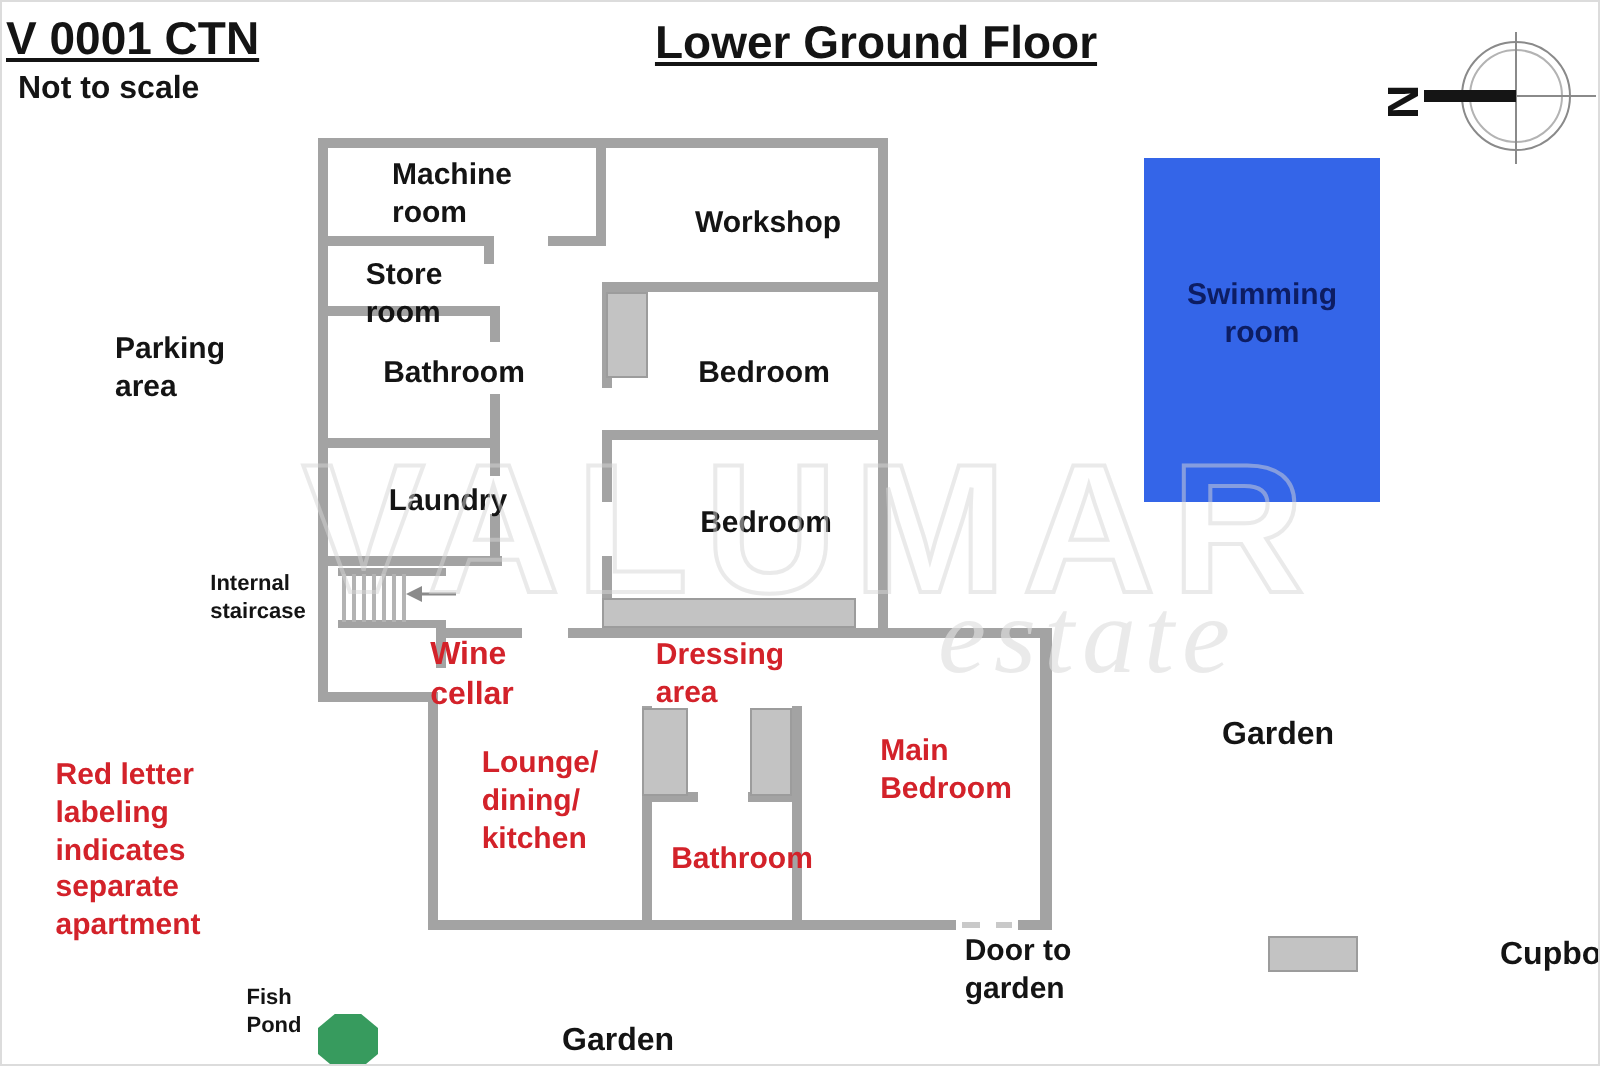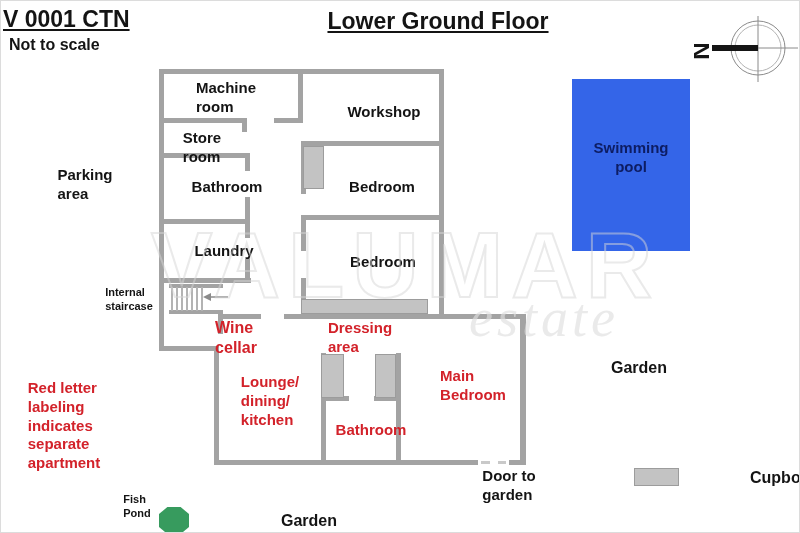--- a/index.html
+++ b/index.html
@@ -70,21 +70,21 @@
     <circle cx="64" cy="35" r="27" fill="none" stroke="#8a8a8a" stroke-width="1"></circle>
     <circle cx="64" cy="35" r="23" fill="none" stroke="#b3b3b3" stroke-width="1"></circle>
     <line x1="34" y1="35" x2="104" y2="35" stroke="#8a8a8a" stroke-width="1"></line>
     <line x1="64" y1="3" x2="64" y2="69" stroke="#8a8a8a" stroke-width="1"></line>
     <line x1="18" y1="35" x2="64" y2="35" stroke="#151515" stroke-width="6"></line>
     <text x="10" y="43" transform="rotate(-90 10 38)" text-anchor="middle" font-size="24" font-weight="bold" fill="#141414">N</text>
   </svg>
 
   <div id="pool">
     <div class="pool-label">Swimming
-pool</div>
+room</div>
   </div>
   <div id="pond"></div>
 
   <div id="structure">
       <div class="wall" style="left: 163px; top: 68px; width: 280px; height: 5px;"></div>
       <div class="wall" style="left: 158px; top: 68px; width: 5px; height: 282px;"></div>
       <div class="wall" style="left: 438px; top: 68px; width: 5px; height: 249px;"></div>
       <div class="wall" style="left: 297px; top: 73px; width: 5px; height: 49px;"></div>
       <div class="wall" style="left: 273px; top: 117px; width: 29px; height: 5px;"></div>
       <div class="wall" style="left: 163px; top: 117px; width: 83px; height: 5px;"></div>

